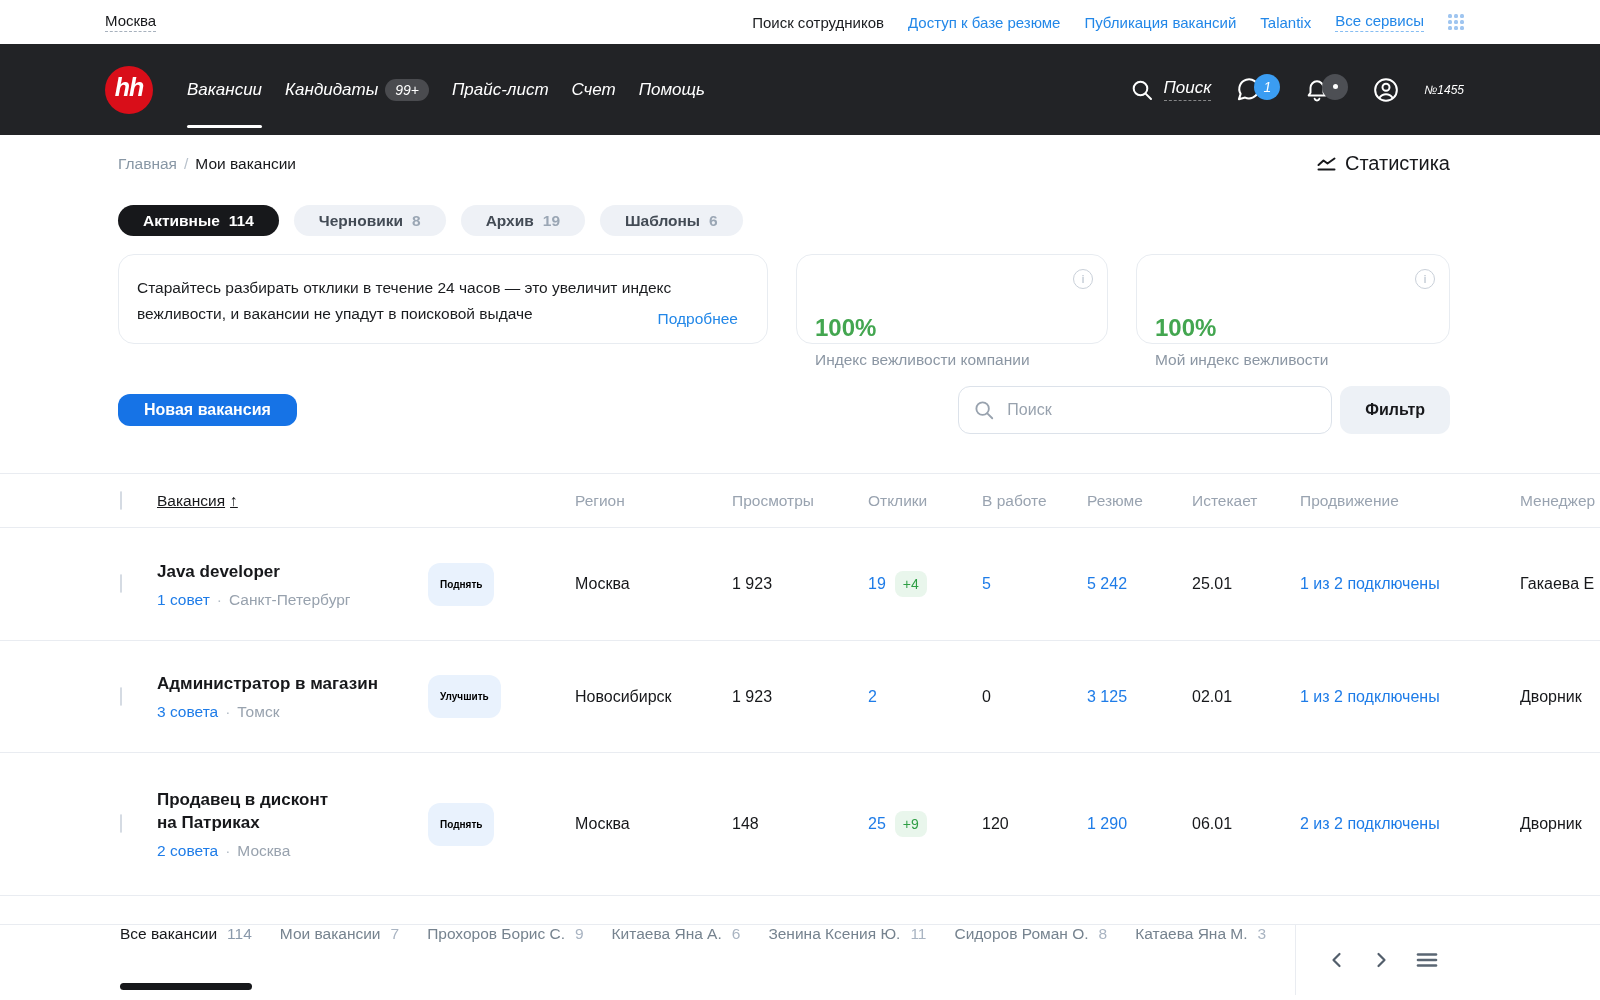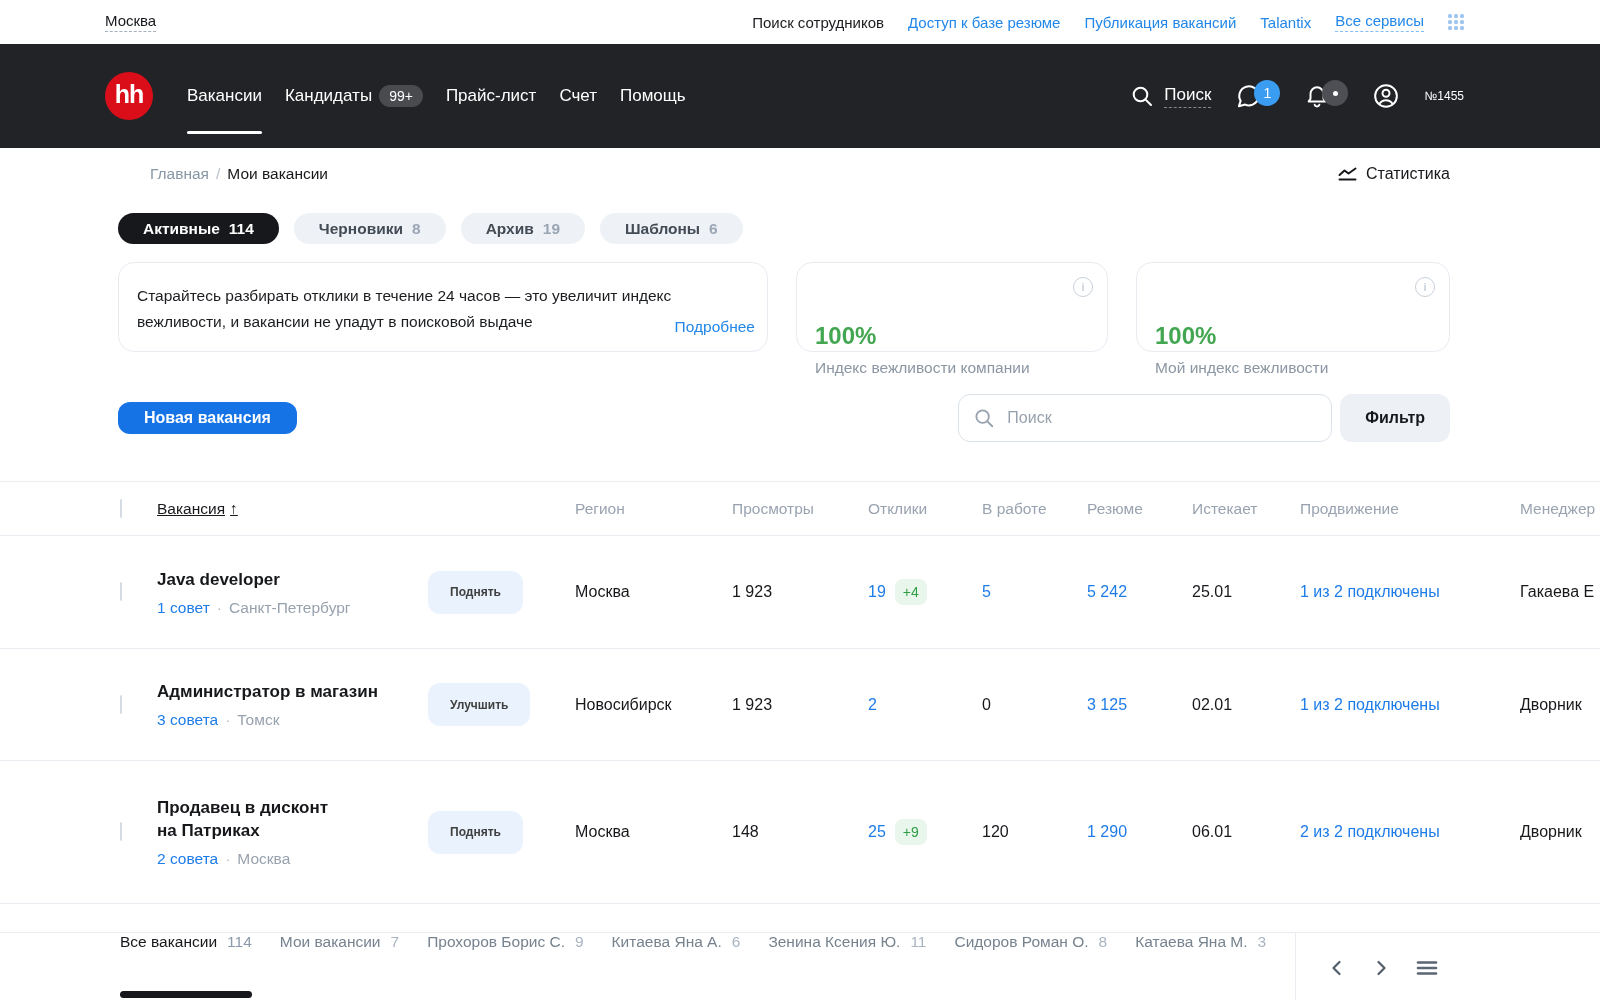--- a/index.html
+++ b/index.html
@@ -10,59 +10,59 @@
   
   .topbar{height:44px;display:flex;align-items:center;padding:0 136px 0 105px;box-sizing:border-box;font-size:15px;}
   .region-link{color:#17181B;border-bottom:1px dashed #A7B1BD;padding-bottom:2px;cursor:pointer;}
   .topbar-right{margin-left:auto;display:flex;align-items:center;gap:24px;}
   .topbar-dark{color:#1A1C1F;}
   .topbar-link{color:#2287E8;cursor:pointer;}
   .topbar-link.dashed{border-bottom:1px dashed rgba(34,135,232,.55);padding-bottom:2px;}
   .grid-icon{display:grid;grid-template-columns:repeat(3,4px);grid-gap:2px;cursor:pointer;}
   .grid-icon i{width:4px;height:4px;border-radius:1.5px;background:#9FC5F0;}
   
-  .nav{height:104px;background:#222326;display:flex;align-items:center;padding:0 136px 0 105px;box-sizing:border-box;color:#fff;}
+  .nav{height:91px;background:#222326;display:flex;align-items:center;padding:0 136px 0 105px;box-sizing:border-box;color:#fff;font-style:italic;}
   .logo{width:48px;height:48px;border-radius:50%;background:#D90E19;display:flex;align-items:center;justify-content:center;
         font-weight:700;font-size:25px;color:#fff;letter-spacing:-1px;cursor:pointer;flex:0 0 auto;}
   .logo span{position:relative;top:-2px;}
   .nav-items{display:flex;align-items:center;gap:23px;margin-left:34px;font-size:17px;}
   .nav-item{position:relative;display:flex;align-items:center;gap:7px;cursor:pointer;color:#FFFFFF;padding:6px 0;}
   .nav-item.active::after{content:"";position:absolute;left:0;right:0;bottom:-22px;height:3px;background:#fff;border-radius:2px;}
   .nav-badge{background:#4A4B4F;color:#fff;font-size:14px;border-radius:13px;padding:4px 10px;line-height:1;}
   .nav-right{margin-left:auto;display:flex;align-items:center;gap:24px;}
   .nav-search{display:flex;align-items:center;gap:10px;cursor:pointer;}
   .nav-search .lbl{font-size:17px;border-bottom:1px dashed rgba(255,255,255,.45);padding-bottom:2px;}
   .icon-btn{display:flex;align-items:center;cursor:pointer;}
   .round-badge{width:26px;height:26px;border-radius:50%;display:flex;align-items:center;justify-content:center;
                font-size:14px;margin-left:-8px;position:relative;top:-3px;}
   .round-badge.blue{background:#3B9DF2;color:#fff;}
   .round-badge.gray{background:#4D4F54;}
   .round-badge.gray i{width:5px;height:5px;border-radius:50%;background:#fff;}
   .account-num{font-size:12px;}
   
   .container{padding:0 150px 0 118px;box-sizing:border-box;}
   
-  .crumb-row{margin-top:17px;display:flex;align-items:center;font-size:15.5px;margin-left:32px;}
+  .crumb-row{margin-top:17px;display:flex;align-items:center;font-size:15.5px;}
   .crumb-home{color:#8897A5;cursor:pointer;}
   .crumb-sep{color:#B8C1CB;margin:0 7px;}
   .crumb-cur{color:#17181B;}
-  .stats-link{margin-left:auto;display:flex;align-items:center;gap:9px;font-size:16px;color:#17181B;cursor:pointer;}
+  .stats-link{margin-left:auto;display:flex;align-items:center;gap:9px;font-size:20px;color:#17181B;cursor:pointer;}
   
   .tabs{margin-top:30px;display:flex;gap:15px;}
   .pill{height:31px;border-radius:23px;display:flex;align-items:center;gap:9px;padding:0 25px;font-size:15.5px;
         font-weight:600;background:#EEF1F6;color:#434B55;cursor:pointer;}
   .pill .cnt{color:#9AA6B4;font-weight:600;}
   .pill.active{background:#17181B;color:#fff;}
   .pill.active .cnt{color:#fff;}
   
   .cards{margin-top:18px;display:flex;gap:28px;}
   .card{border:1px solid #E8ECF1;border-radius:16px;box-sizing:border-box;height:90px;position:relative;background:#fff;}
   .notice-card{width:650px;padding:20px 20px 0 18px;}
   .notice-text{font-size:15.5px;line-height:26px;color:#1A1C1F;max-width:545px;}
-  .notice-link{position:absolute;right:12px;bottom:15px;color:#2287E8;font-size:15.5px;cursor:pointer;}
+  .notice-link{position:absolute;right:29px;bottom:15px;color:#2287E8;font-size:15.5px;cursor:pointer;}
   .metric-card{padding:15px 20px 0 18px;}
   .metric-card.m1{width:312px;}
   .metric-card.m2{width:314px;}
   .metric-value{font-size:24px;font-weight:700;color:#43A650;margin-top:44px;}
   .metric-label{margin-top:9px;font-size:15.5px;color:#8B96A3;}
   .info-icon{position:absolute;top:14px;right:14px;width:18px;height:18px;border:1.5px solid #C9D0D9;border-radius:50%;
              color:#C9D0D9;font-size:11px;display:flex;align-items:center;justify-content:center;font-weight:700;cursor:pointer;}
   
   .actions{margin-top:42px;display:flex;align-items:center;}
   .btn-primary{height:32px;padding:0 26px;background:#1673E6;color:#fff;border:none;border-radius:12px;
@@ -83,22 +83,22 @@
   .trow.r1{height:113px;}
   .trow.r2{height:112px;}
   .trow.r3{height:143px;}
   .checkbox{width:22px;height:22px;border:1.5px solid #D5DBE3;border-radius:6px;background:#fff;box-sizing:border-box;cursor:pointer;}
   .vac-title{font-size:17px;font-weight:700;color:#17181B;line-height:23px;cursor:pointer;}
   .vac-title.narrow{max-width:190px;}
   .vac-sub{margin-top:8px;font-size:15.5px;display:flex;align-items:center;gap:7px;}
   .tip-link{color:#1E7CE8;cursor:pointer;}
   .tip-dot{color:#B4BDC7;}
   .tip-city{color:#98A2AE;}
-  .btn-row-action{height:43px;padding:0 22px;background:#E9F2FD;color:#404040;border:none;border-radius:12px;
-                  font-size:12px;font-weight:600;font-family:inherit;cursor:pointer;}
+  .btn-row-action{height:43px;padding:0 12px;background:#E9F2FD;color:#000000;border:none;border-radius:12px;
+                  font-size:10px;font-weight:600;font-family:inherit;cursor:pointer;}
   .cell{font-size:16px;color:#17181B;}
   .cell.link{color:#1E7CE8;cursor:pointer;}
   .resp-cell{display:flex;align-items:center;gap:9px;}
   .badge-new{background:#E9F6EC;color:#2E9E44;font-size:14px;border-radius:8px;padding:6px 8px;line-height:1;}
   .manager-cell{white-space:nowrap;overflow:hidden;}
   
   .bottom-bar{margin-top:28px;border-top:1px solid #E9ECF1;height:70px;position:relative;background:#fff;}
   .btabs{display:flex;align-items:center;gap:28px;height:100%;padding-left:120px;font-size:15.5px;}
   .btab{position:relative;height:100%;display:flex;align-items:flex-start;gap:10px;cursor:pointer;color:#76838F;white-space:nowrap;}
   .btab .cnt{color:#A9B4C2;}

